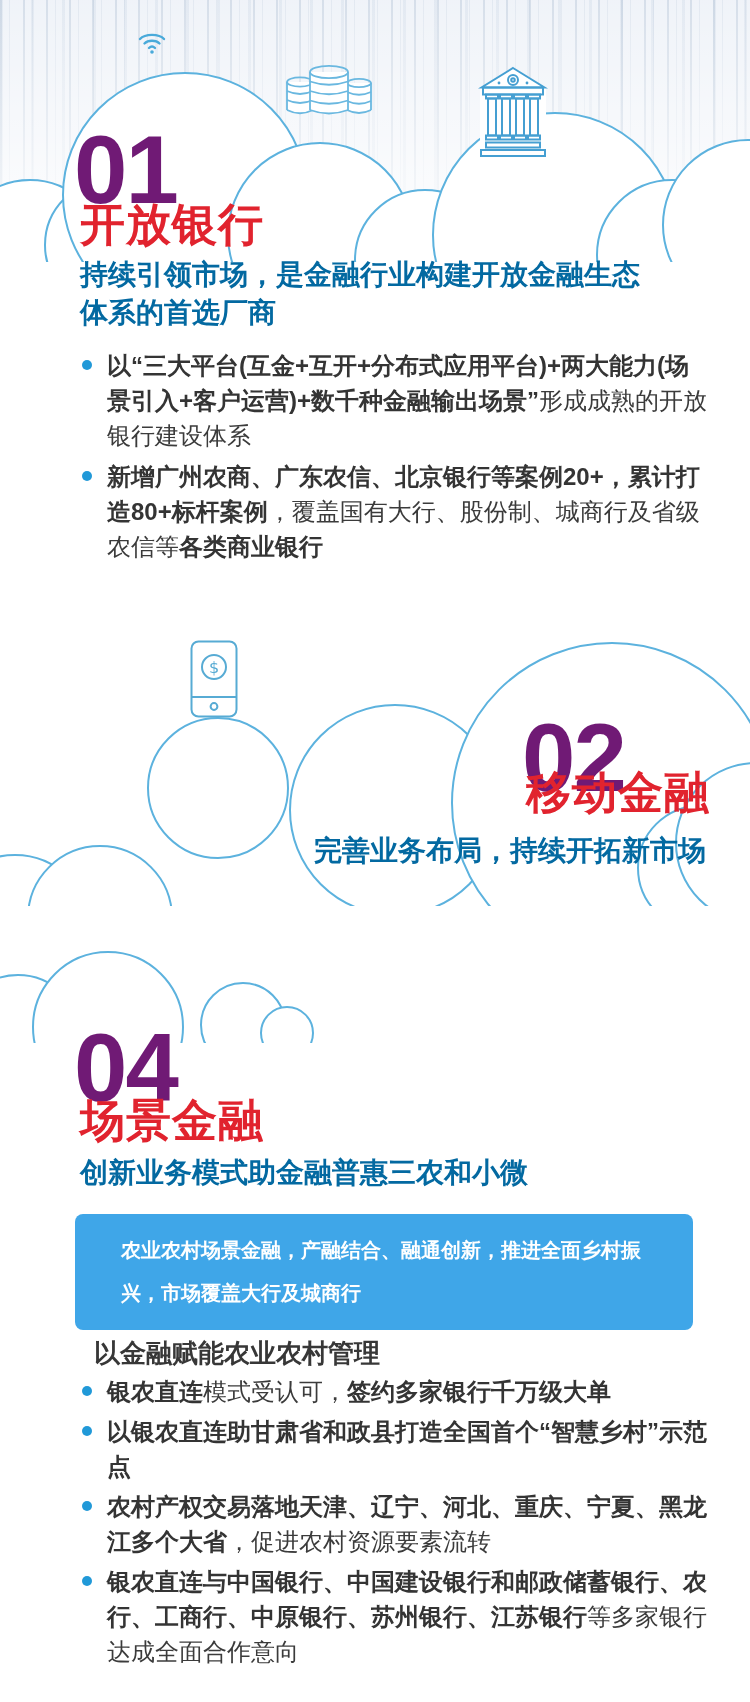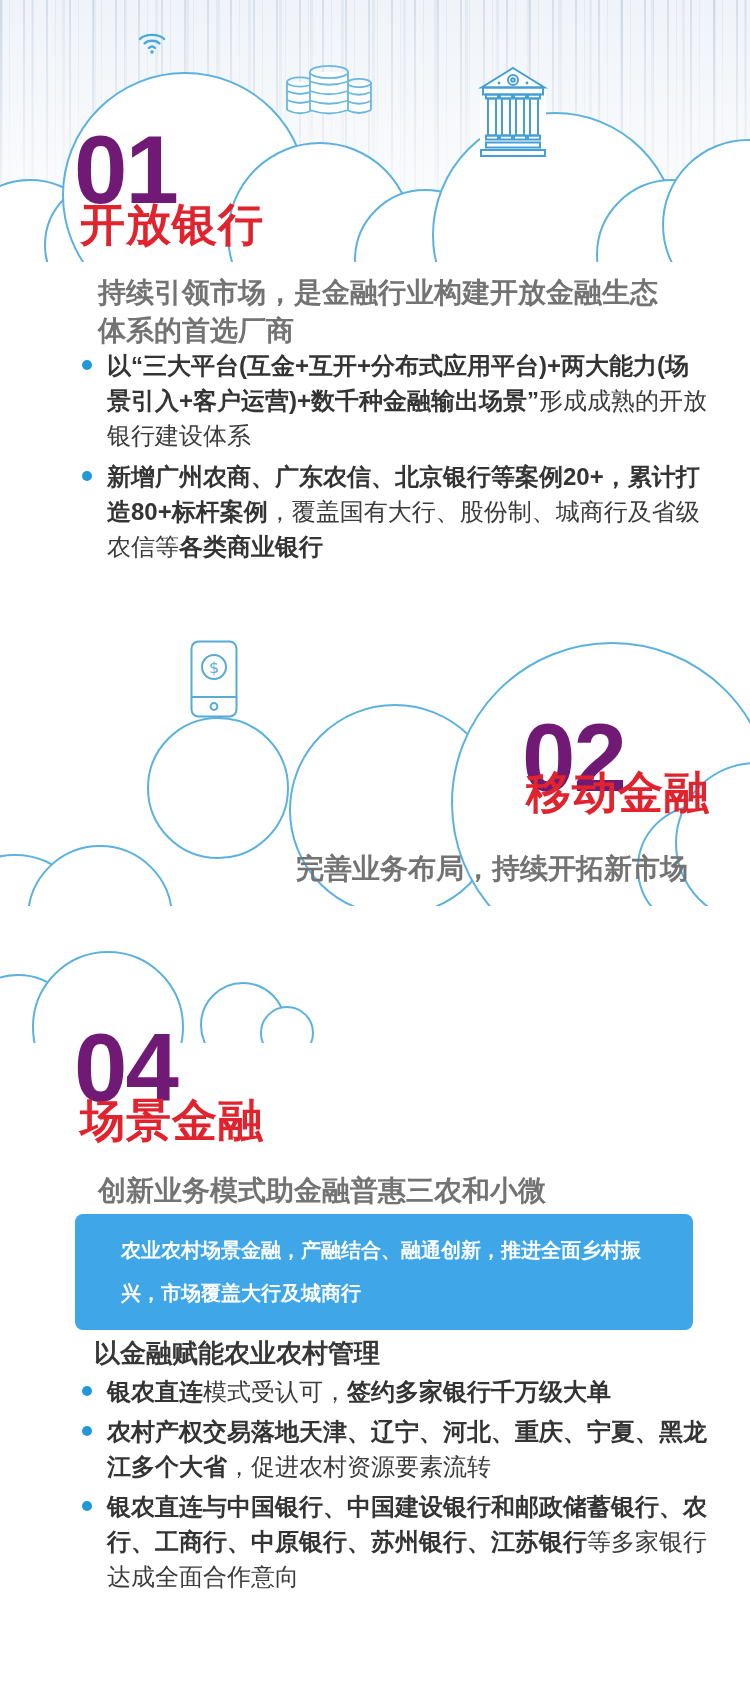--- a/index.html
+++ b/index.html
@@ -35,21 +35,21 @@
   
   .wm{position:absolute;font-size:96px;font-weight:800;color:#701a75;line-height:1;letter-spacing:-2px;}
   .wm1{left:74px;top:122px;}
   .wm2{left:522px;top:710px;}
   .wm3{left:74px;top:1020px;}
   
   h2.title{position:absolute;margin:0;font-size:45px;font-weight:800;color:#e1232e;letter-spacing:1px;line-height:1.1;}
   .t1{left:80px;top:200px;}
   .t2{right:40px;top:768px;text-align:right;}
   .t3{left:80px;top:1096px;}
-  p.sub{position:absolute;margin:18px;font-size:28px;font-weight:600;color:#737373;line-height:38px;}
+  p.sub{position:absolute;margin:0;font-size:28px;font-weight:600;color:#0369a1;line-height:38px;}
   .s1{left:80px;top:256px;width:584px;}
   .s2{right:44px;top:832px;text-align:right;}
   .s3{left:80px;top:1154px;}
   
   ul.bullets{position:absolute;list-style:none;margin:0;padding:0;}
   ul.bullets li{position:relative;padding-left:27px;font-size:24px;line-height:35px;color:#3b3b3b;}
   ul.bullets li .dot{position:absolute;left:2px;top:12px;width:10px;height:10px;border-radius:50%;background:#2199d8;}
   ul.bullets li p{margin:0;}
   .bseg{font-weight:700;color:#343434;}
   .bl1{left:80px;top:348px;width:632px;}
@@ -184,20 +184,24 @@
   <p class="sub s3">创新业务模式助金融普惠三农和小微</p>
   <div class="hl">农业农村场景金融，产融结合、融通创新，推进全面乡村振兴，市场覆盖大行及城商行</div>
   <h3 class="subhead">以金融赋能农业农村管理</h3>
   <ul class="bullets bl3">
       <li>
         <span class="dot"></span>
         <p><span class="bseg">银农直连</span><span>模式受认可，</span><span class="bseg">签约多家银行千万级大单</span></p>
       </li>
       <li>
         <span class="dot"></span>
+        <p><span class="bseg">以银农直连助甘肃省和政县打造全国首个“智慧乡村”示范点</span></p>
+      </li>
+      <li>
+        <span class="dot"></span>
         <p><span class="bseg">农村产权交易落地天津、辽宁、河北、重庆、宁夏、黑龙江多个大省</span><span>，促进农村资源要素流转</span></p>
       </li>
       <li>
         <span class="dot"></span>
         <p><span class="bseg">银农直连与中国银行、中国建设银行和邮政储蓄银行、农行、工商行、中原银行、苏州银行、江苏银行</span><span>等多家银行达成全面合作意向</span></p>
       </li>
     </ul>
 
 </div>
 

